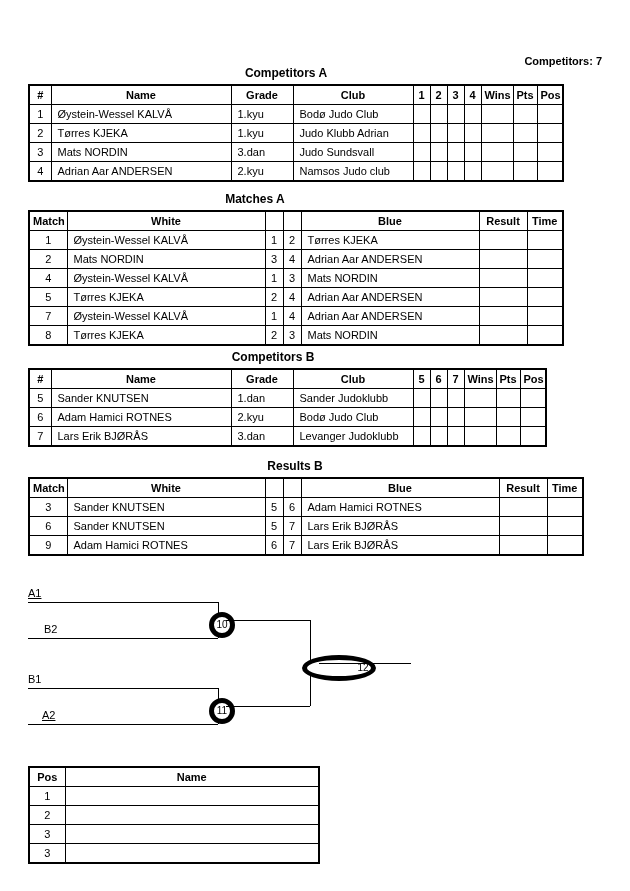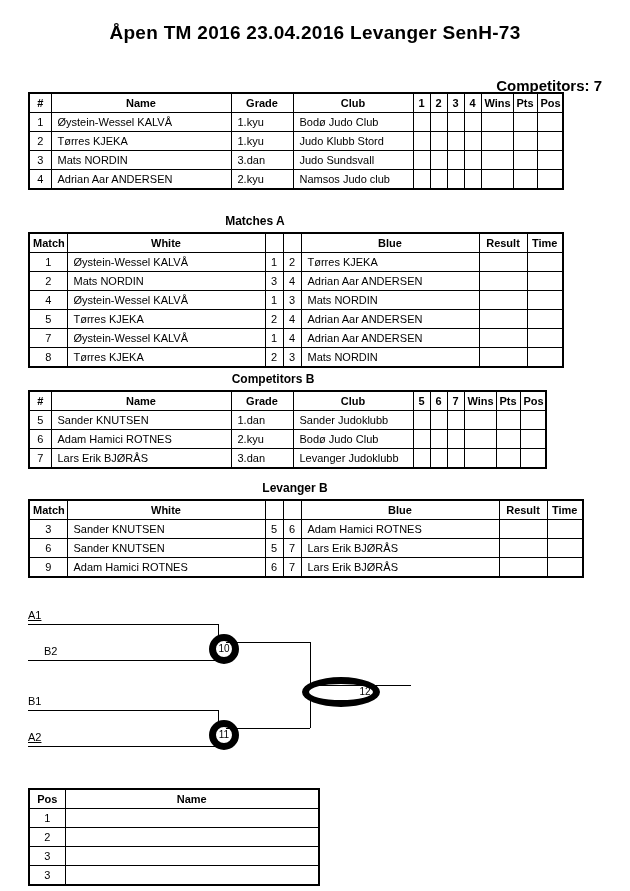--- a/index.html
+++ b/index.html
@@ -25,21 +25,21 @@
     text-align: center;
     font-size: 19px;
     font-weight: bold;
     margin-top: 22px;
     letter-spacing: 0.3px;
   }
   .competitors-count {
     position: absolute;
     right: 28px;
     top: 55px;
-    font-size: 15px;
+    font-size: 11px;
     font-weight: bold;
   }
   .section-title {
     text-align: center;
     font-size: 12px;
     font-weight: bold;
     margin: 0;
   }
   table.grid {
     border-collapse: collapse;
@@ -84,21 +84,21 @@
   .bh { height: 1px; }
   .bv { width: 1px; }
   .blabel {
     position: absolute;
     font-size: 11px;
   }
   .bnode {
     position: absolute;
     width: 16px;
     height: 16px;
-    border: 7px solid #000000;
+    border: 5px solid #000000;
     border-radius: 50%;
     background: #ffffff;
     text-align: center;
     font-size: 10px;
     line-height: 16px;
   }
   .results-title {
     position: absolute;
     left: 0;
     right: 0;
@@ -106,24 +106,24 @@
     text-align: center;
     font-size: 12px;
     font-weight: bold;
   }
 </style>
 </head>
 <body>
 
 <div class="page">
 
-  <div class="title">Åpen TM 2016  23.04.2016  Levanger   SenH-73</div>
   <div class="competitors-count">Competitors: 7</div>
 
   <div class="block" style="left:28px; top:66px; width:516px;">
+    <div class="section-title">Competitors A</div>
     <table class="grid outer comp-table" style="margin-top:4px;">
       <colgroup>
         <col style="width:22px">
           <col style="width:180px">
           <col style="width:62px">
           <col style="width:120px">
         <col style="width:17px">
           <col style="width:17px">
           <col style="width:17px">
           <col style="width:17px">
@@ -157,21 +157,21 @@
           <td></td>
           <td></td>
           <td></td>
           <td></td>
           <td></td>
         </tr>
         <tr>
           <td class="c-num">2</td>
           <td class="c-left">Tørres KJEKA</td>
           <td class="c-left">1.kyu</td>
-          <td class="c-left">Judo Klubb Stord</td>
+          <td class="c-left">Judo Klubb Adrian</td>
           <td></td>
           <td></td>
           <td></td>
           <td></td>
           <td></td>
           <td></td>
           <td></td>
         </tr>
         <tr>
           <td class="c-num">3</td>
@@ -349,21 +349,21 @@
           <td></td>
           <td></td>
           <td></td>
           <td></td>
         </tr>
       </tbody>
     </table>
   </div>
 
   <div class="block" style="left:28px; top:459px; width:534px;">
-    <div class="section-title">Levanger B</div>
+    <div class="section-title">Results B</div>
     <table class="grid outer matches-table" style="margin-top:4px;">
       <colgroup>
         <col style="width:38px">
           <col style="width:198px">
           <col style="width:18px">
           <col style="width:18px">
         <col style="width:198px">
           <col style="width:48px">
           <col style="width:36px">
       </colgroup>
@@ -418,21 +418,21 @@
     <div class="blabel" style="left:0px; top:48px;padding-left:16px;">B2</div>
     <div class="bline bh" style="left:0px; top:63px; width:190px;"></div>
 
     <div class="bline bv" style="left:190px; top:27px; height:36px;"></div>
     <div class="bnode" style="left:181px; top:37px;">10</div>
     <div class="bline bh" style="left:198px; top:45px; width:84px;"></div>
 
     <div class="blabel" style="left:0px; top:98px;">B1</div>
     <div class="bline bh" style="left:0px; top:113px; width:190px;"></div>
 
-    <div class="blabel" style="left:0px; top:134px;text-decoration:underline;">A2</div>
+    <div class="blabel" style="left:14px; top:134px;text-decoration:underline;">A2</div>
     <div class="bline bh" style="left:0px; top:149px; width:190px;"></div>
 
     <div class="bline bv" style="left:190px; top:113px; height:36px;"></div>
     <div class="bnode" style="left:181px; top:123px;">11</div>
     <div class="bline bh" style="left:198px; top:131px; width:84px;"></div>
 
     <div class="bline bv" style="left:282px; top:45px; height:86px;"></div>
     <div class="bnode" style="left:274px; top:80px;padding-left:48px;">12</div>
     <div class="bline bh" style="left:291px; top:88px; width:92px;"></div>
   </div>

